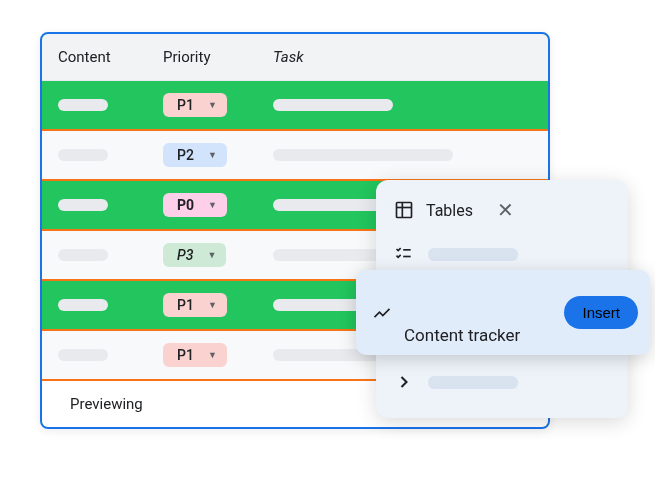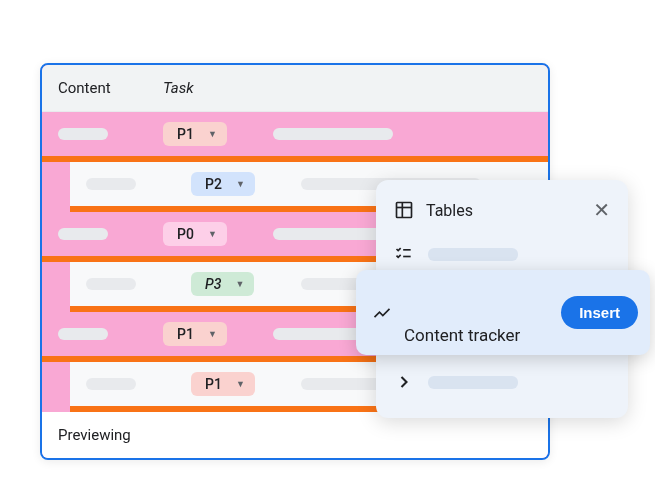--- a/index.html
+++ b/index.html
@@ -6,51 +6,51 @@
     body {
       font-family: 'Google Sans', -apple-system, BlinkMacSystemFont, 'Segoe UI', Roboto, sans-serif;
       background: #fff;
       width: 655px;
       height: 500px;
       position: relative;
       overflow: hidden;
     }
     .table-container {
       position: absolute;
-      top: 63px;
+      top: 32px;
       left: 40px;
       width: 510px;
       border: 2px solid #1a73e8;
       border-radius: 8px;
-      background: #f9a8d4;
+      background: #22c55e;
       box-shadow: 0 2px 10px rgba(0,0,0,0.08);
       overflow: hidden;
     }
     .table-header {
       display: flex;
       background: #f1f3f4;
       border-bottom: 1px solid #e8eaed;
     }
     .table-header-cell {
       padding: 14px 16px;
       font-size: 15px;
       font-weight: 400;
       color: #202124;
     }
     .col-content { width: 105px; }
     .col-priority { width: 110px; }
     .col-task { flex: 1; font-style: italic; }
     .table-row {
       display: flex;
-      border-bottom: 6px solid #f97316;
+      border-bottom: 2px solid #f97316;
       align-items: center;
       min-height: 50px;
       text-align: center;
     }
-    .table-row.alt { background: #f8f9fa; margin-left: 28px; }
+    .table-row.alt { background: #f8f9fa; }
     .table-cell {
       padding: 10px 16px;
       display: flex;
       align-items: center;
     }
     .skeleton {
       height: 12px;
       background: #e8eaed;
       border-radius: 6px;
     }
@@ -66,43 +66,43 @@
       font-size: 14px;
       font-weight: 500;
       color: #202124;
     }
     .priority-pill .arrow {
       font-size: 9px;
       color: #5f6368;
     }
     .p1 { background: #fad2cf; }
     .p2 { background: #d2e3fc; }
-    .p0 { background: #fdcfe8; }
+    .p0 { background: #fdcfe8; font-weight: bold; }
     .p3 { background: #ceead6; font-style: italic; }
     .previewing-bar {
-      padding: 14px 16px;
+      padding: 14px 28px;
       font-size: 15px;
       color: #202124;
       background: #fff;
     }
     .popup {
       position: absolute;
       top: 180px;
       left: 376px;
       width: 252px;
       background: #eef3fa;
       border-radius: 12px;
       box-shadow: 0 4px 20px rgba(0,0,0,0.15);
       padding: 16px 0;
     }
     .popup-header {
       display: flex;
       align-items: center;
-      justify-content: space-between;
       padding: 4px 18px 14px 18px;
+      gap: 24px;
     }
     .popup-header-left {
       display: flex;
       align-items: center;
       gap: 12px;
     }
     .popup-title {
       font-size: 16px;
       font-weight: 400;
       color: #202124;
@@ -138,36 +138,37 @@
       gap: 12px;
     }
     .popup-item-active-label {
       font-size: 17px;
       color: #202124;
       flex: 1;
       margin-top: 45px;
     }
     .insert-btn {
       background: #1a73e8;
-      color: #ffffff;
+      color: #000000;
       border: none;
       border-radius: 20px;
       padding: 8px 18px;
       font-size: 15px;
-      font-weight: 700;
+      font-weight: 400;
       cursor: pointer;
     }
     .icon-svg { width: 20px; height: 20px; flex-shrink: 0; }
   </style>
 </head>
 <body>
 
 <div class="table-container">
   <div class="table-header">
     <div class="table-header-cell col-content">Content</div>
+    <div class="table-header-cell col-priority">Priority</div>
     <div class="table-header-cell col-task">Task</div>
   </div>
 
   <div class="table-row">
     <div class="table-cell col-content">
         <span class="skeleton skeleton-content"></span>
       </div>
     <div class="table-cell col-priority">
         <span class="priority-pill p1">
           <span>P1</span>

